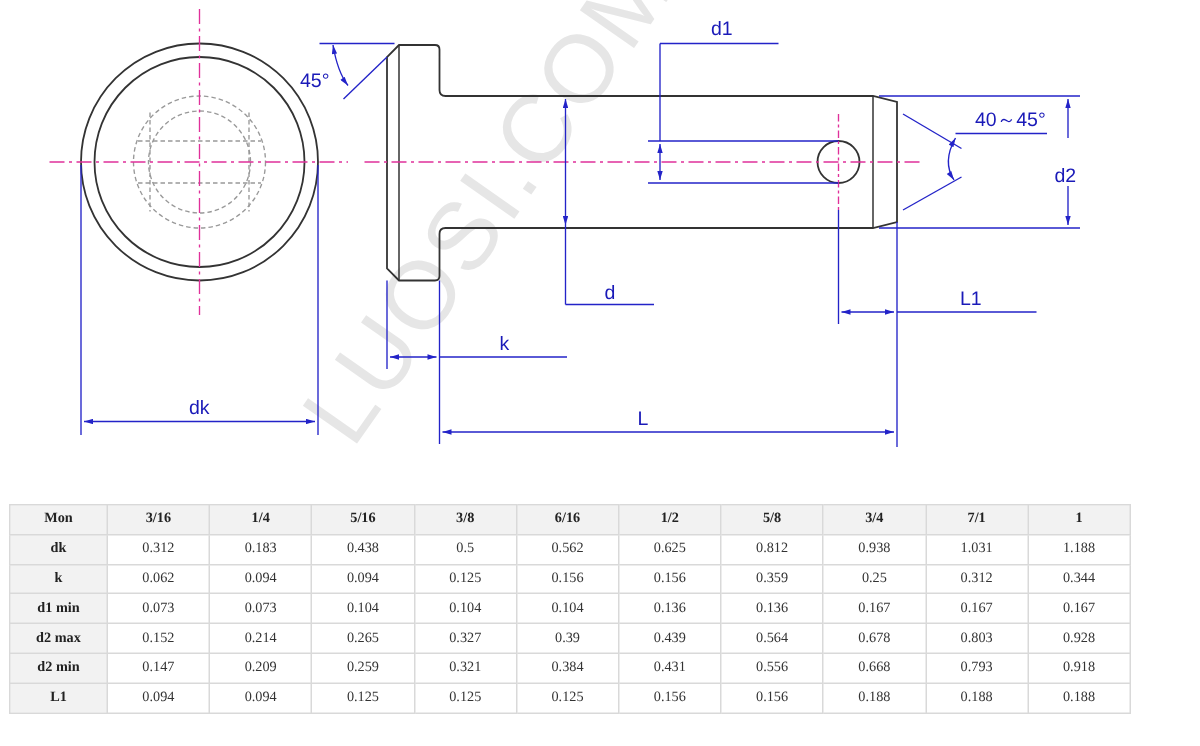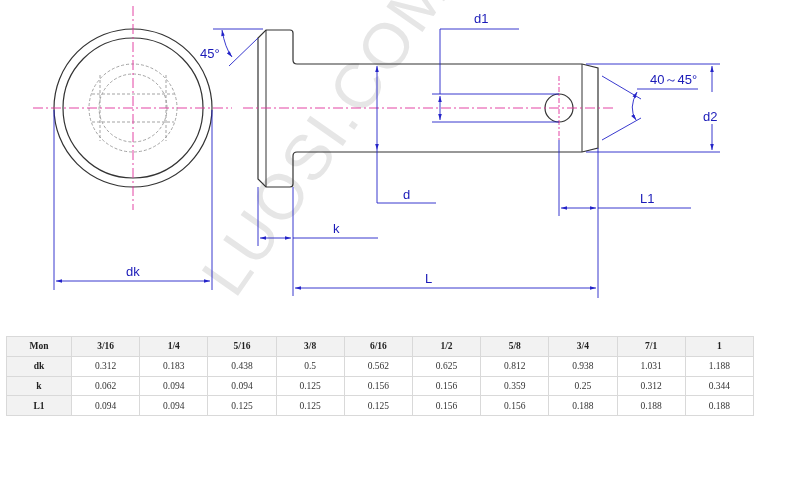--- a/index.html
+++ b/index.html
@@ -174,20 +174,59 @@
       <td>0.094</td>
       <td>0.125</td>
       <td>0.156</td>
       <td>0.156</td>
       <td>0.359</td>
       <td>0.25</td>
       <td>0.312</td>
       <td>0.344</td>
     </tr>
     <tr>
+      <td class="rowhead">d1 min</td>
+      <td>0.073</td>
+      <td>0.073</td>
+      <td>0.104</td>
+      <td>0.104</td>
+      <td>0.104</td>
+      <td>0.136</td>
+      <td>0.136</td>
+      <td>0.167</td>
+      <td>0.167</td>
+      <td>0.167</td>
+    </tr>
+    <tr>
+      <td class="rowhead">d2 max</td>
+      <td>0.152</td>
+      <td>0.214</td>
+      <td>0.265</td>
+      <td>0.327</td>
+      <td>0.39</td>
+      <td>0.439</td>
+      <td>0.564</td>
+      <td>0.678</td>
+      <td>0.803</td>
+      <td>0.928</td>
+    </tr>
+    <tr>
+      <td class="rowhead">d2 min</td>
+      <td>0.147</td>
+      <td>0.209</td>
+      <td>0.259</td>
+      <td>0.321</td>
+      <td>0.384</td>
+      <td>0.431</td>
+      <td>0.556</td>
+      <td>0.668</td>
+      <td>0.793</td>
+      <td>0.918</td>
+    </tr>
+    <tr>
       <td class="rowhead">L1</td>
       <td>0.094</td>
       <td>0.094</td>
       <td>0.125</td>
       <td>0.125</td>
       <td>0.125</td>
       <td>0.156</td>
       <td>0.156</td>
       <td>0.188</td>
       <td>0.188</td>

